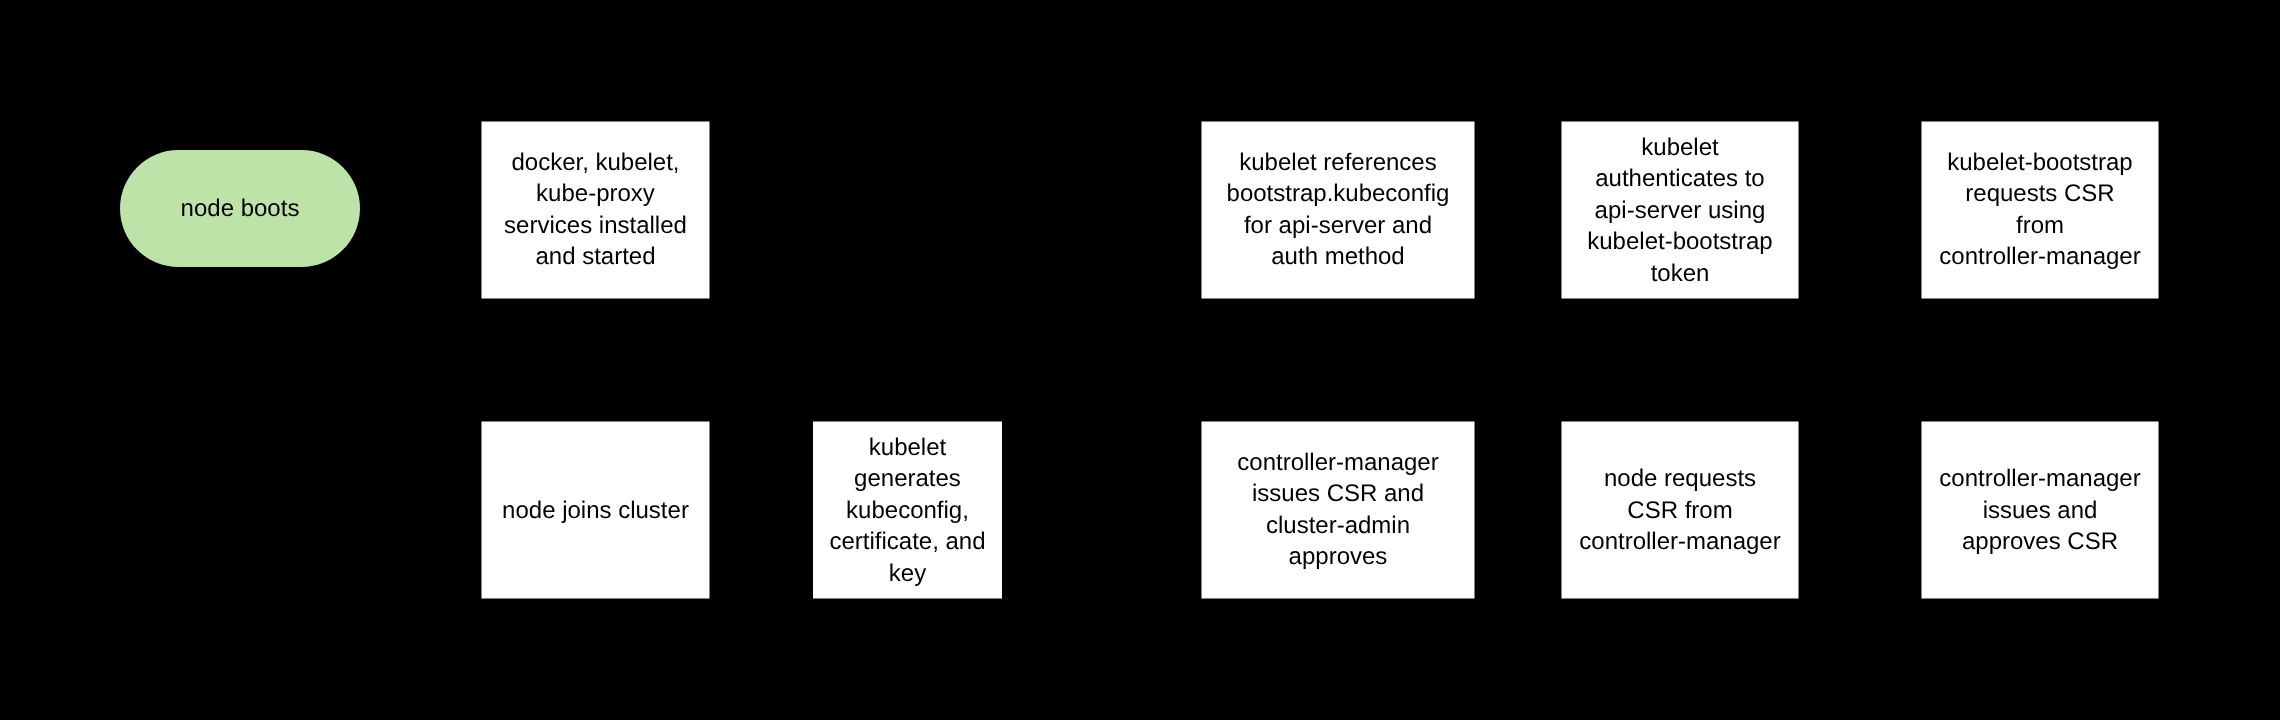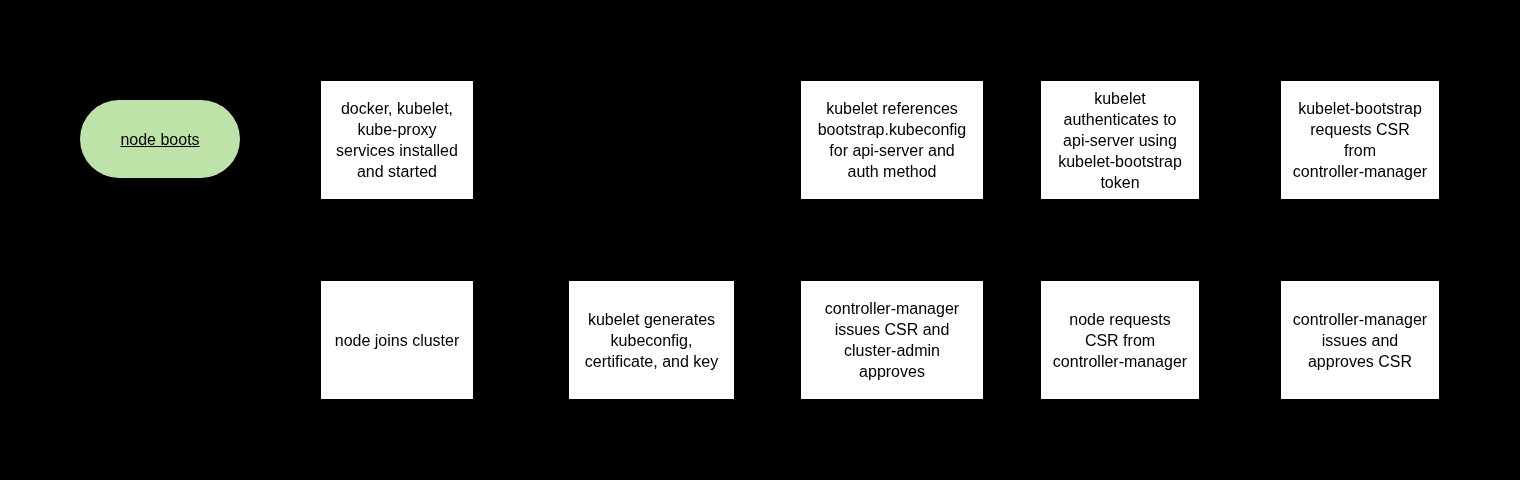--- a/index.html
+++ b/index.html
@@ -13,34 +13,34 @@
   }
   .node{
     position:absolute;
     display:flex;align-items:center;justify-content:center;
     text-align:center;
     font-size:16px;line-height:21px;
     overflow:hidden;
   }
   .label{white-space:pre-line;}
   .process{background:var(--process-fill,#ffffff);}
-  .terminator{background:var(--terminator-fill,#bee3a8);border-radius:39px;text-decoration:underline;}
+  .terminator{background:var(--terminator-fill,#bee3a8);border-radius:39px;}
   .decision{
     background:var(--decision-fill,#bddff2);
     clip-path:polygon(50% 0%,100% 50%,50% 100%,0% 50%);
   }
   
   .r1-box{top:81px;height:118px;}
   .r2-box{top:281px;height:118px;}
   .r1-pill{top:100px;height:78px;}
   .r2-pill{top:301px;height:77px;}
   .r1-diamond{top:82px;height:116px;}
   .col1{left:80px;width:160px;}
   .col2{left:321px;width:152px;}
-  .col3{left:569px;width:165px;}
+  .col3{left:542px;width:126px;}
   .col3-d{left:562px;width:156px;}
   .col4{left:801px;width:182px;}
   .col5{left:1041px;width:158px;text-align:center;}
   .col6{left:1281px;width:158px;}
 </style>
 </head>
 <body>
 
 <div class="canvas">
 

